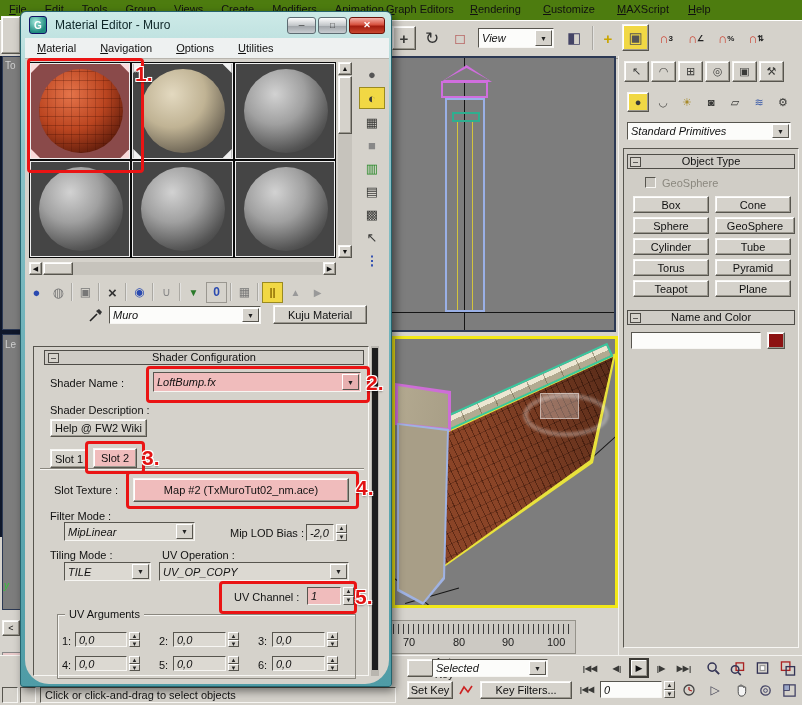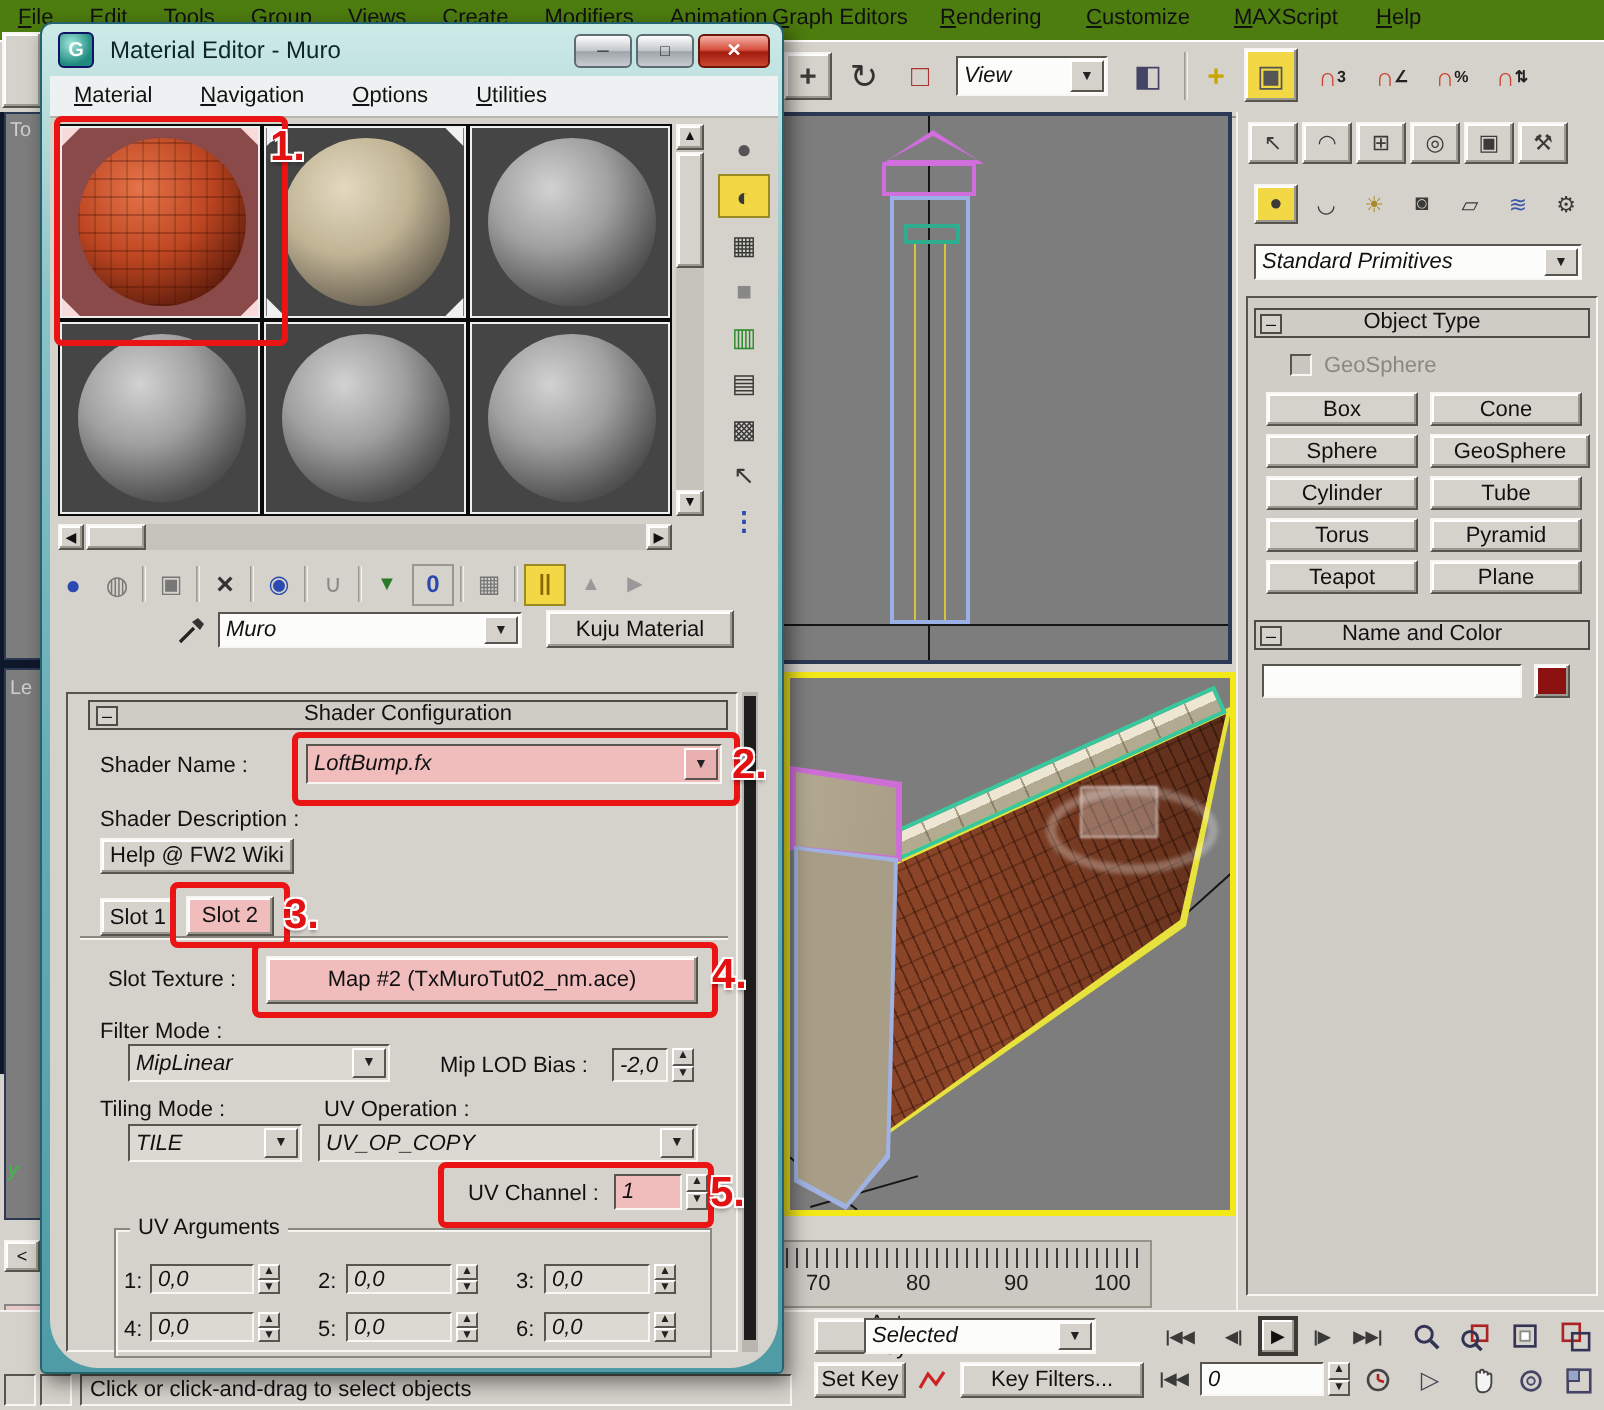--- a/index.html
+++ b/index.html
@@ -535,21 +535,21 @@
         <span class="lbl" style="left:20px;top:137px;">Slot Texture :</span>
         <div class="abs btn pink" style="left:99px;top:131px;width:216px;height:24px;">
           <span>Map #2 (TxMuroTut02_nm.ace)</span>
         </div>
 
         <span class="lbl" style="left:16px;top:163px;">Filter Mode :</span>
         <div class="abs fld" style="left:30px;top:175px;width:131px;height:19px;">
           <span>MipLinear</span>
           <span class="ddb">▼</span>
         </div>
-        <span class="lbl" style="left:186px;top:180px;">Mip LOD Bias :</span>
+        <span class="lbl" style="left:196px;top:180px;">Mip LOD Bias :</span>
         <div class="abs fld" style="left:272px;top:177px;width:28px;height:17px;">
           <span>-2,0</span>
         </div>
         <div class="abs sp" style="left:302px;top:177px;height:17px;">
             <i>▲</i>
             <i class="dn">▼</i>
           </div>
 
         <span class="lbl" style="left:16px;top:202px;">Tiling Mode :</span>
         <div class="abs fld" style="left:30px;top:215px;width:87px;height:19px;">

